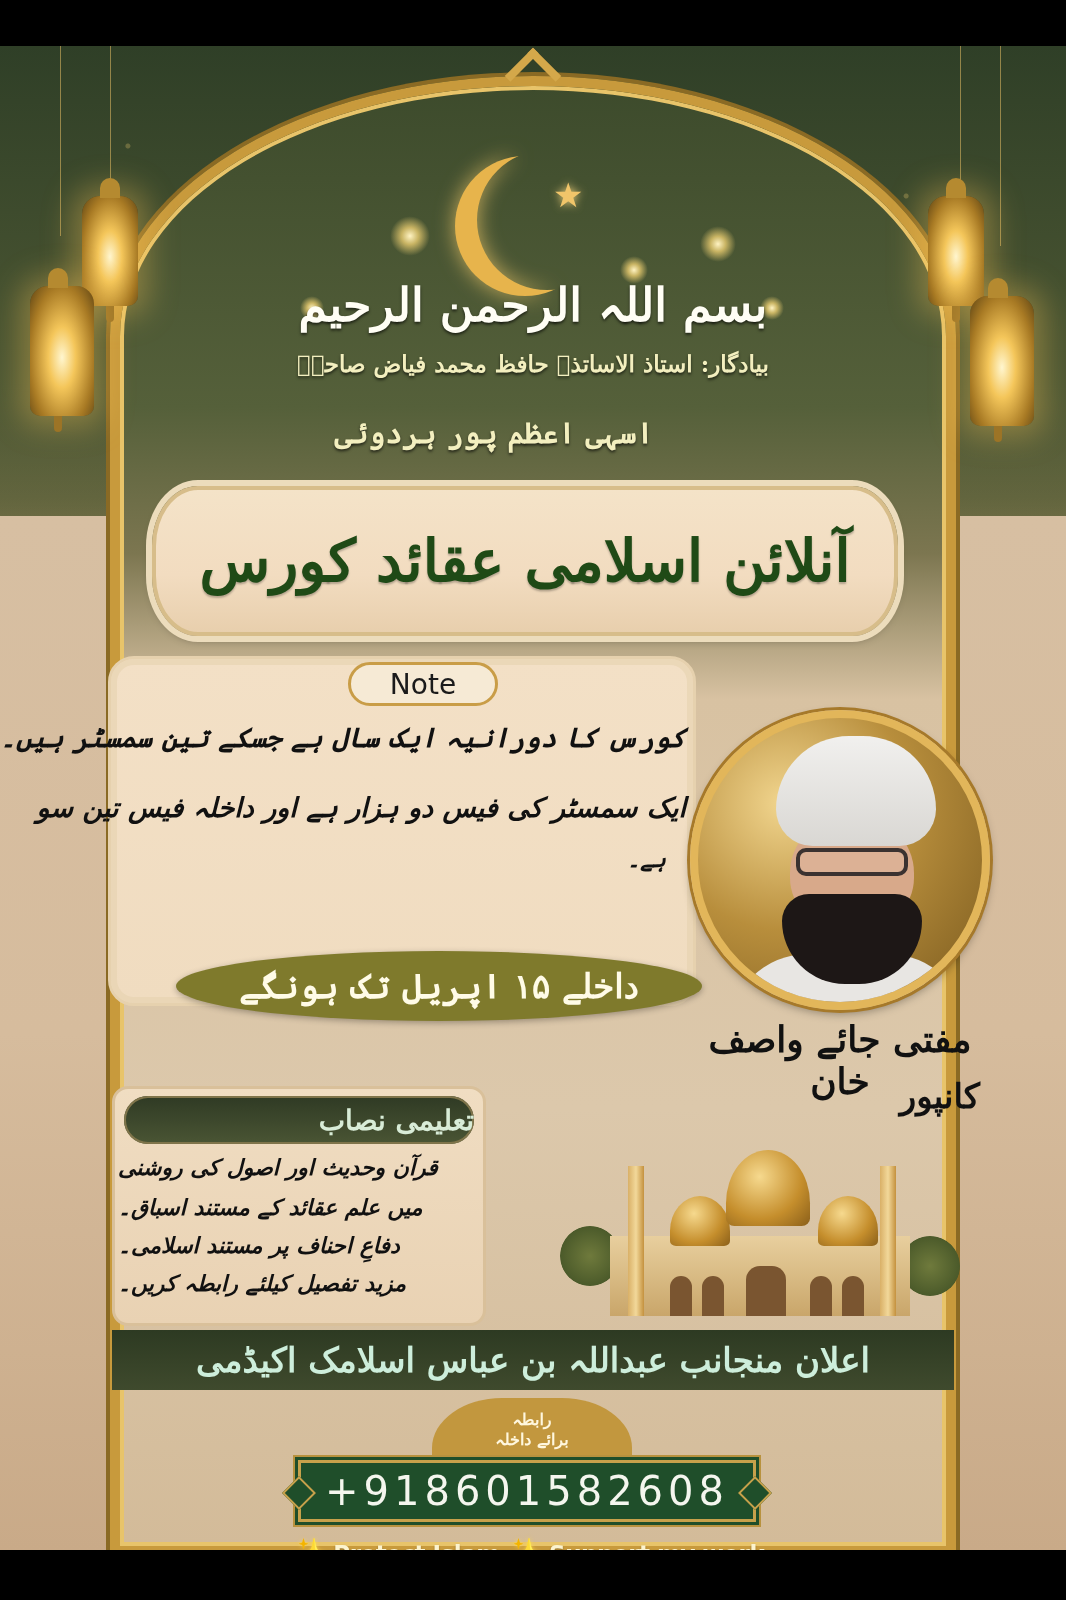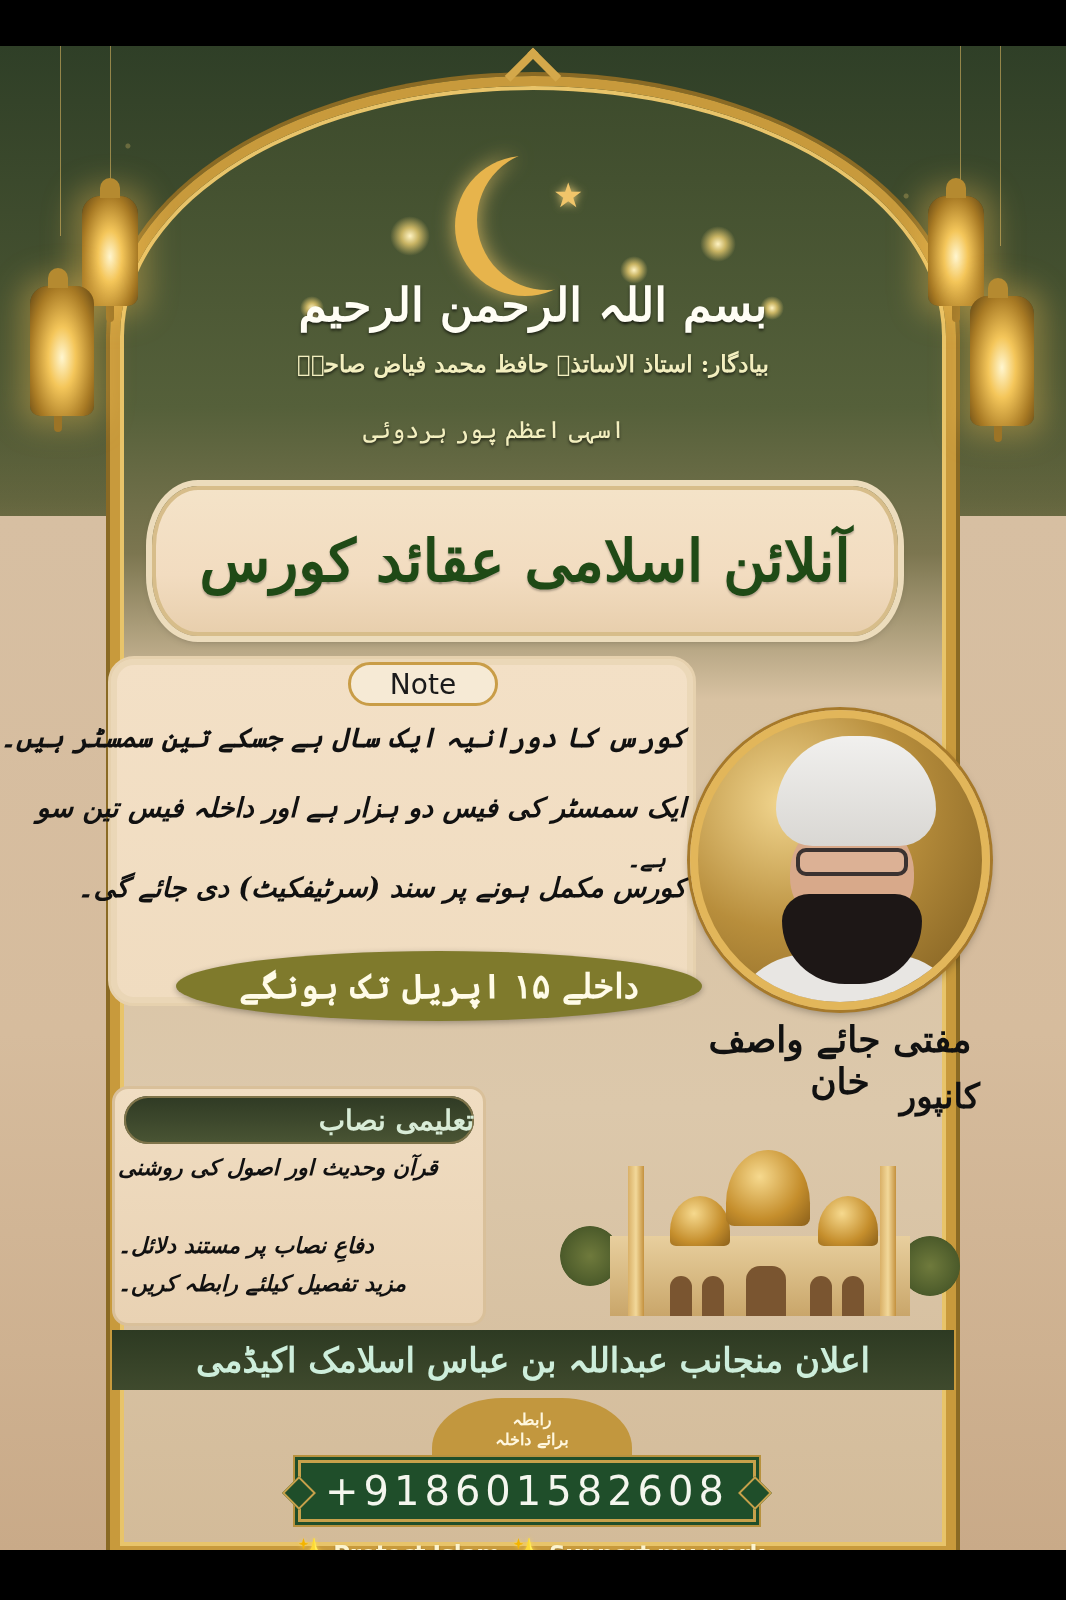--- a/index.html
+++ b/index.html
@@ -51,21 +51,21 @@
   .crescent { position: absolute; left: 455px; top: 110px; width: 140px; height: 140px; border-radius: 50%;
     box-shadow: inset 22px -6px 0 0 #e7b44c; filter: drop-shadow(0 0 10px rgba(255,210,110,0.7)); }
   .star { position: absolute; left: 553px; top: 132px; color: #f1c56a; font-size: 34px; line-height: 1; text-shadow: 0 0 8px rgba(255,220,130,0.9); }
 
   .bismillah { position: absolute; left: 0; width: 1066px; top: 232px; text-align: center; color: #fffef5;
     font-family: "DejaVu Serif", serif; font-size: 46px; font-weight: bold; direction: rtl;
     text-shadow: 0 2px 3px rgba(0,0,0,0.6); letter-spacing: 2px; }
   .memorial-1 { position: absolute; left: 0; width: 1066px; top: 304px; text-align: center; direction: rtl;
     color: #f3efbf; font-family: "DejaVu Serif", serif; font-size: 23px; font-weight: bold; text-shadow: 0 2px 3px rgba(0,0,0,0.6); }
   .memorial-2 { position: absolute; left: 0; width: 988px; top: 370px; text-align: center; direction: rtl;
-    color: #f3efbf; font-family: "DejaVu Serif", serif; font-size: 24px; font-weight: normal; text-shadow: 0 2px 3px rgba(0,0,0,0.6); }
+    color: #f3efbf; font-family: "DejaVu Serif", serif; font-size: 29px; font-weight: bold; text-shadow: 0 2px 3px rgba(0,0,0,0.6); }
 
   
   .title-card { position: absolute; left: 152px; top: 440px; width: 746px; height: 150px;
     background: linear-gradient(180deg, #f4e3c8 0%, #f2dcc0 60%, #e8cfad 100%);
     border: 4px solid #d7bd8a; border-radius: 46px / 60px;
     box-shadow: 0 0 0 6px #ecdcbc, 0 4px 10px rgba(0,0,0,0.35);
     display: flex; align-items: center; justify-content: center; }
   .title-text { direction: rtl; color: #1f4a16; font-family: "DejaVu Serif", serif; font-weight: bold; font-size: 58px;
     text-shadow: 0 2px 2px rgba(0,0,0,0.25); }
 
@@ -175,42 +175,42 @@
     <span class="title-text">آنلائن اسلامی عقائد کورس</span>
   </div>
 
   <div class="note-panel"></div>
   <div class="note-badge">
     <span>Note</span>
   </div>
   <div class="note-line" style="top:746px;">ایک سمسٹر کی فیس دو ہزار ہے اور داخلہ فیس تین سو</div>
   <div class="note-line" style="top:676px;">کورس کا دورانیہ ایک سال ہے جسکے تین سمسٹر ہیں۔</div>
   <div class="note-line" style="top:800px; right:400px; font-size:22px;">ہے۔</div>
-  <div class="note-line" style="top:826px;">کورس مکمل ہونے پر سند (سرٹیفکیٹ) دی جائے گی۔</div>
 
   <div class="deadline">
     <span>داخلے ۱۵ اپریل تک ہونگے</span>
   </div>
 
   <div class="portrait-ring">
     <div class="p-body"></div>
     <div class="p-face"></div>
     <div class="p-turban"></div>
     <div class="p-beard"></div>
     <div class="p-glasses"></div>
   </div>
   <div class="mufti-name">مفتی جائے واصف خان</div>
   <div class="mufti-city">کانپور</div>
 
   <div class="curr-panel"></div>
   <div class="curr-head">
     <span>تعلیمی نصاب</span>
   </div>
   <div class="curr-line" style="top:1108px;">قرآن وحدیث اور اصول کی روشنی</div>
-  <div class="curr-line" style="top:1186px;">دفاعِ نصاب پر مستند دلائل۔</div>
+  <div class="curr-line" style="top:1148px;">میں علم عقائد کے مستند اسباق۔</div>
+  <div class="curr-line" style="top:1186px;">دفاعِ احناف پر مستند اسلامی۔</div>
   <div class="curr-line" style="top:1224px;">مزید تفصیل کیلئے رابطہ کریں۔</div>
 
   <div class="mosque">
     <div class="m-palm" style="left:30px; top:100px;"></div>
     <div class="m-palm" style="left:370px; top:110px;"></div>
     <div class="m-base"></div>
     <div class="m-minaret" style="left:98px; top:40px; height:150px;"></div>
     <div class="m-minaret" style="left:350px; top:40px; height:150px;"></div>
     <div class="m-dome" style="left:140px; top:70px; width:60px; height:50px;"></div>
     <div class="m-dome" style="left:196px; top:24px; width:84px; height:76px;"></div>

